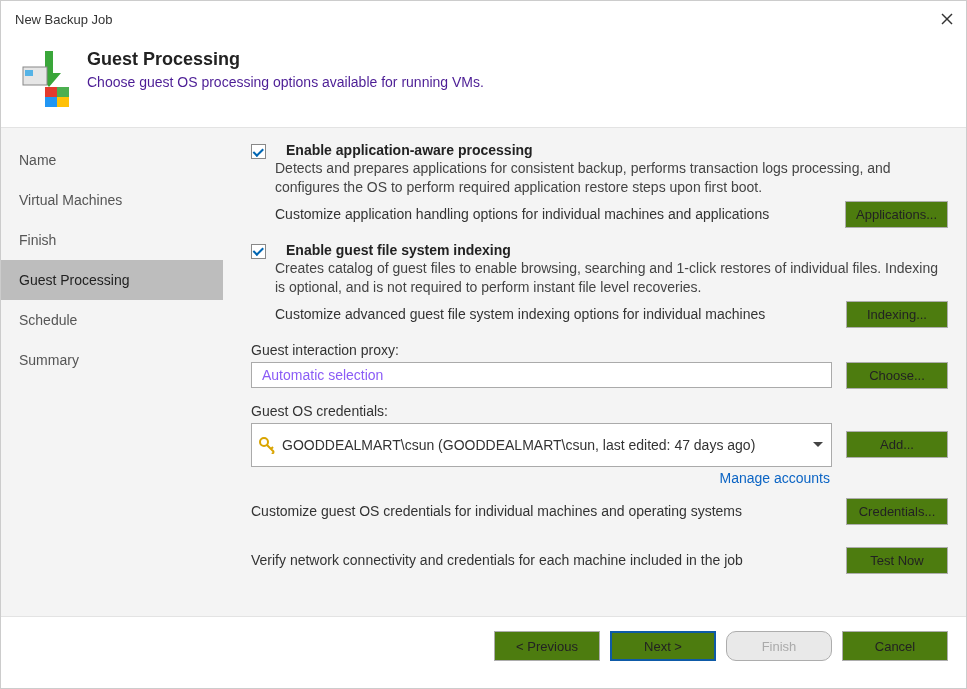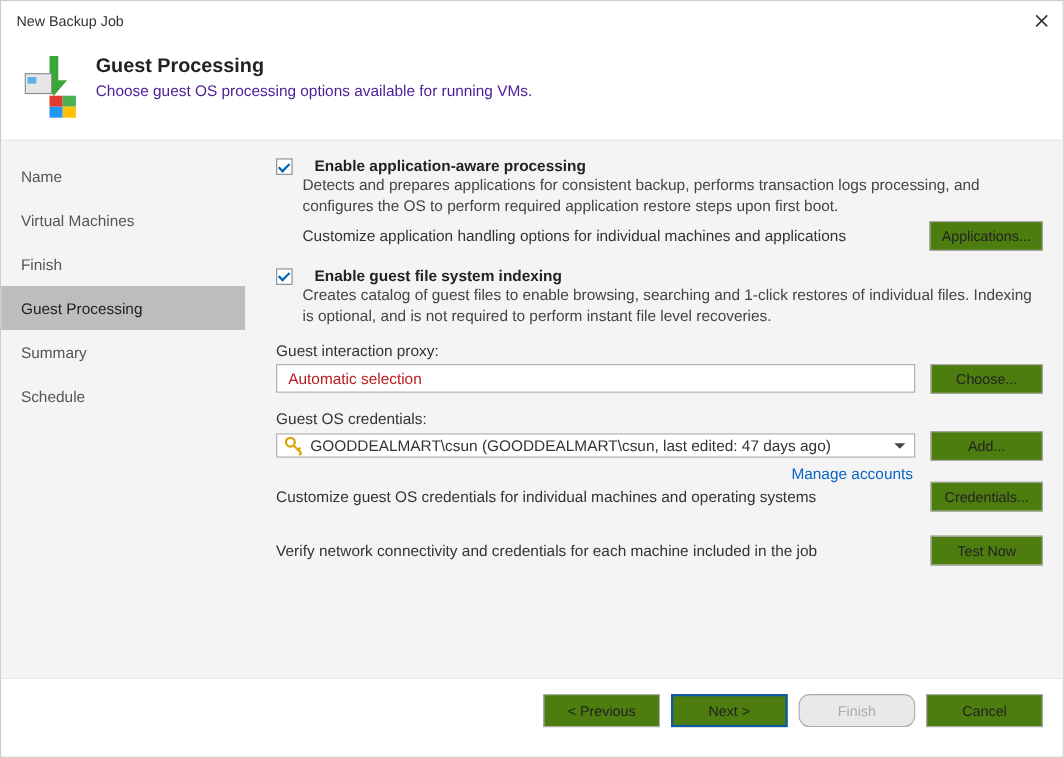--- a/index.html
+++ b/index.html
@@ -146,27 +146,27 @@
     gap: 14px;
     align-items: center;
   }
   .textfield {
     flex: 1;
     height: 26px;
     border: 1px solid #aaa;
     background: #fff;
     padding: 0 10px;
     font-size: 14px;
-    color: #b91c1c;
+    color: #8b5cf6;
     display: flex;
     align-items: center;
   }
   .dropdown {
     flex: 1;
-    height: 22px;
+    height: 44px;
     border: 1px solid #aaa;
     background: #fff;
     display: flex;
     align-items: center;
     padding: 0 8px 0 6px;
     gap: 6px;
     font-size: 14px;
     color: #333;
     position: relative;
   }
@@ -187,20 +187,21 @@
   .right-align-row {
     display: flex;
     justify-content: flex-end;
     margin-top: 3px;
   }
   .plain-row {
     display: flex;
     align-items: center;
     justify-content: space-between;
     gap: 12px;
+    margin-top: 12px;
   }
   .plain-row .text { font-size: 14px; color: #333; flex: 1; }
   .footer {
     display: flex;
     justify-content: flex-end;
     align-items: center;
     gap: 10px;
     padding: 14px 18px 0 0;
   }
   .footer .btn { min-width: 106px; height: 30px; }
@@ -235,22 +236,22 @@
     <div class="header-subtitle">Choose guest OS processing options available for running VMs.</div>
   </div>
 </div>
 
 <div class="body">
   <div class="sidebar">
     <div class="sidebar-item">Name</div>
     <div class="sidebar-item">Virtual Machines</div>
     <div class="sidebar-item">Finish</div>
     <div class="sidebar-item active">Guest Processing</div>
+    <div class="sidebar-item">Schedule</div>
     <div class="sidebar-item">Summary</div>
-    <div class="sidebar-item">Schedule</div>
   </div>
 
   <div class="content">
 
     <div class="check-row">
       <span class="checkbox checked"></span>
       <span class="check-label">Enable application-aware processing</span>
     </div>
     <div class="desc">Detects and prepares applications for consistent backup, performs transaction logs processing, and configures the OS to perform required application restore steps upon first boot.</div>
     <div class="action-row">
@@ -258,20 +259,24 @@
       <button class="btn">Applications...</button>
     </div>
 
     <div class="section-gap"></div>
 
     <div class="check-row">
       <span class="checkbox checked"></span>
       <span class="check-label">Enable guest file system indexing</span>
     </div>
     <div class="desc">Creates catalog of guest files to enable browsing, searching and 1-click restores of individual files. Indexing is optional, and is not required to perform instant file level recoveries.</div>
+    <div class="action-row">
+      <span class="text">Customize advanced guest file system indexing options for individual machines</span>
+      <button class="btn">Indexing...</button>
+    </div>
 
     <div class="section-gap"></div>
 
     <div class="label">Guest interaction proxy:</div>
     <div class="field-row">
       <div class="textfield">
         <span>Automatic selection</span>
       </div>
       <button class="btn">Choose...</button>
     </div>

